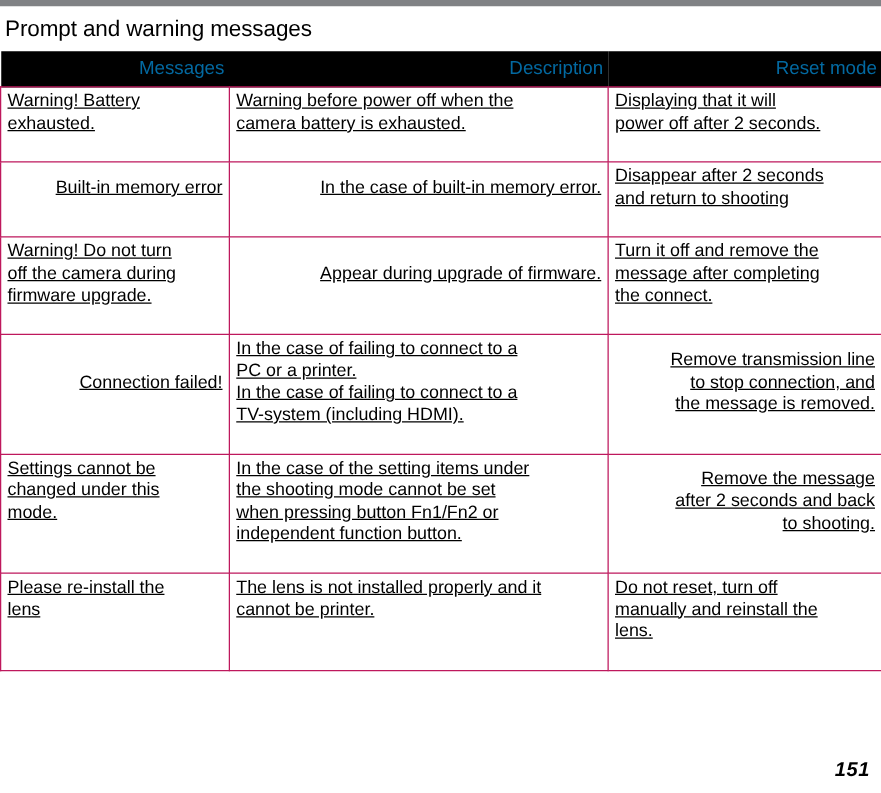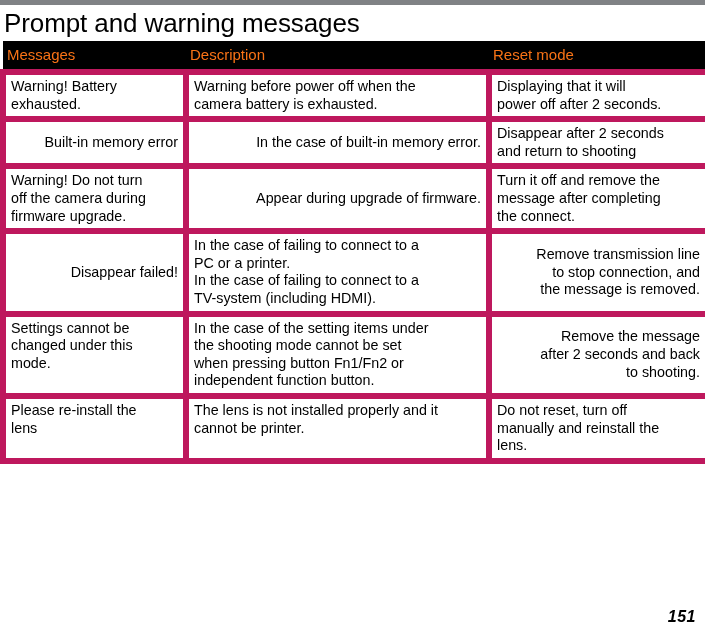--- a/index.html
+++ b/index.html
@@ -27,56 +27,57 @@
   }
 
   .page-body {
     position: absolute;
     top: 5px;
     left: 0;
     width: 705px;
   }
 
   .page-title {
-    font-size: 26px;
+    font-size: 18px;
     line-height: 25px;
     font-weight: normal;
     margin: 6px 0 5px 4px;
     letter-spacing: -0.1px;
     white-space: nowrap;
   }
 
   table.msg-table {
     border-collapse: collapse;
     width: 705px;
     table-layout: fixed;
     margin: 0;
   }
 
   table.msg-table col.c1 { width: 183px; }
   table.msg-table col.c2 { width: 303px; }
   table.msg-table col.c3 { width: 219px; }
 
   table.msg-table thead th {
     background: #000000;
-    color: #f97316;
+    color: #0369a1;
     font-weight: normal;
     font-size: 15px;
     line-height: 18px;
-    text-align: left;
+    text-align: right;
     padding: 5px 4px 5px 4px;
     border: none;
   }
 
   table.msg-table tbody td {
-    border: 6px solid #be185d;
+    border: 1px solid #be185d;
     font-size: 14.3px;
     line-height: 17.6px;
-    padding: 3px 5px 3px 5px;
+    padding: 3px 5px 21px 5px;
     vertical-align: top;
+    text-decoration: underline;
   }
 
   table.msg-table tbody td.mid {
     vertical-align: middle;
     text-align: right;
   }
 
   .cell-line {
     display: block;
     white-space: nowrap;
@@ -151,21 +152,21 @@
             <span class="cell-line">Appear during upgrade of firmware.</span>
           </td>
           <td>
             <span class="cell-line">Turn it off and remove the</span>
             <span class="cell-line">message after completing</span>
             <span class="cell-line">the connect.</span>
           </td>
         </tr>
         <tr>
           <td class="mid">
-            <span class="cell-line">Disappear failed!</span>
+            <span class="cell-line">Connection failed!</span>
           </td>
           <td>
             <span class="cell-line">In the case of failing to connect to a</span>
             <span class="cell-line">PC or a printer.</span>
             <span class="cell-line">In the case of failing to connect to a</span>
             <span class="cell-line">TV-system (including HDMI).</span>
           </td>
           <td class="mid">
             <span class="cell-line">Remove transmission line</span>
             <span class="cell-line">to stop connection, and</span>

